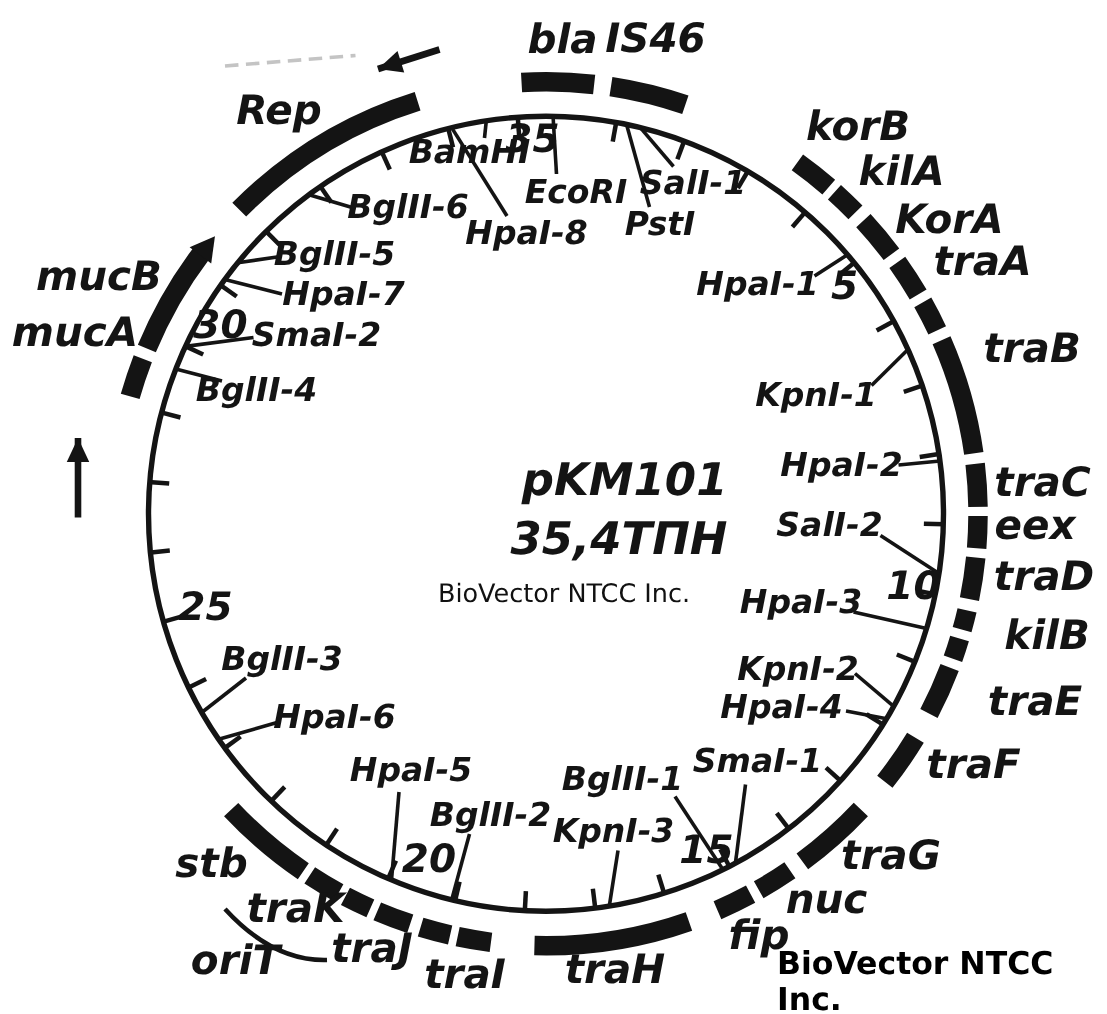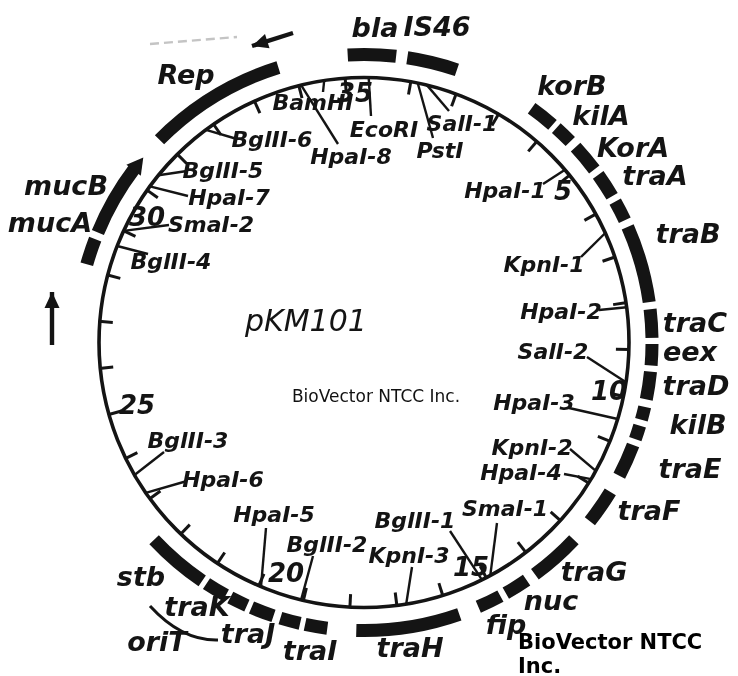--- a/index.html
+++ b/index.html
@@ -1,21 +1,21 @@
 <!DOCTYPE html>
 <html><head>
 <meta charset="utf-8">
 <style>
   html,body{margin:0;padding:0;background:#ffffff;}
   .stage{position:relative;width:738px;height:676px;background:#ffffff;overflow:hidden;
          font-family:"DejaVu Sans",sans-serif;}
   svg{position:absolute;left:0;top:0;}
   .hand{font-family:"DejaVu Sans",sans-serif;font-style:italic;font-weight:bold;fill:#141414;}
-  .ctitle{position:absolute;left:245px;top:301px;width:240px;text-align:left;
-          font-style:italic;font-weight:normal;color:#141414;font-size:30px;line-height:39px;
+  .ctitle{position:absolute;left:245px;top:301px;width:240px;text-align:right;
+          font-style:italic;font-weight:bold;color:#141414;font-size:30px;line-height:39px;
           letter-spacing:0px;}
   .wm-c{position:absolute;left:266px;top:386px;width:220px;text-align:center;
         font-size:17px;font-weight:normal;color:#111;letter-spacing:0px;}
   .wm-br{position:absolute;left:518px;top:630px;width:220px;text-align:left;
          font-size:21px;font-weight:bold;color:#000;}
 </style>
 </head>
 <body>
 
 <div class="stage">
@@ -168,17 +168,18 @@
       <path d="M150,606 Q182,641 218,640" fill="none" stroke="#141414" stroke-width="3"></path>
       <text x="157" y="641" font-size="27" text-anchor="middle" dominant-baseline="central" class="hand">oriT</text>
       <line x1="293" y1="33" x2="252" y2="46" stroke="#141414" stroke-width="4.4"></line>
       <polygon points="252.0,46.0 265.0,34.0 269.5,48.3" fill="#141414"></polygon>
       <line x1="52" y1="345" x2="52" y2="292" stroke="#141414" stroke-width="4.4"></line>
       <polygon points="52.0,292.0 59.5,308.0 44.5,308.0" fill="#141414"></polygon>
     </svg>
 
   <div class="ctitle">
     <div>pKM101</div>
+    <div>35,4ТПН</div>
   </div>
 
   <div class="wm-c">BioVector NTCC Inc.</div>
   <div class="wm-br">BioVector NTCC Inc.</div>
 </div>
 
 </body></html>

